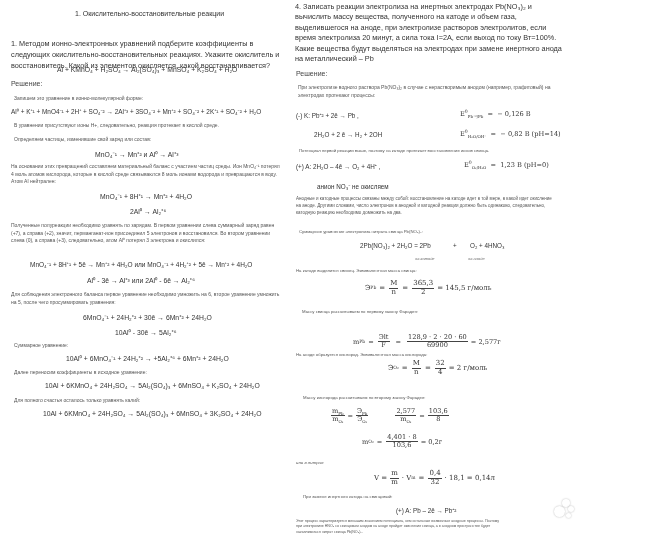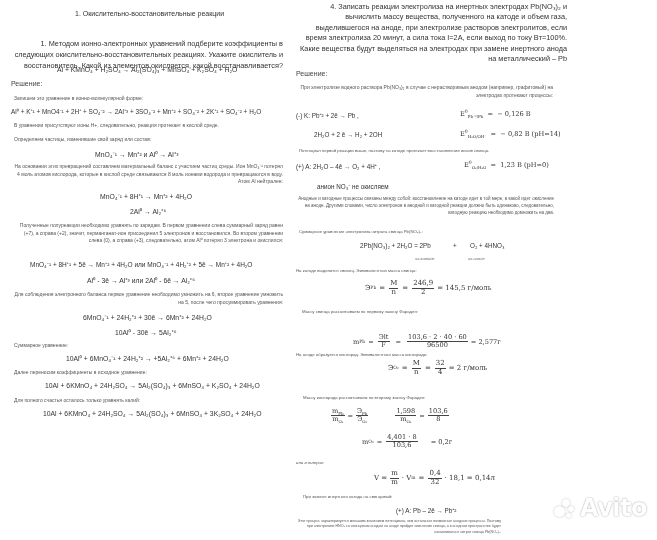--- a/index.html
+++ b/index.html
@@ -1,20 +1,20 @@
 <!DOCTYPE html>
 <html><head>
   <meta charset="utf-8">
   <style>
     html, body { margin: 0; padding: 0; background: #ffffff; }
     body { width: 657px; height: 540px; position: relative; overflow: hidden; font-family: "Liberation Sans", sans-serif; color: #3a3a3a; }
     .page { position: absolute; top: 0; }
     #left { left: 0; width: 290px; }
     #right { left: 290px; width: 367px; }
-    .abs { position: absolute; white-space: nowrap; text-align: right; }
+    .abs { position: absolute; white-space: nowrap; }
     .t7 { font-size: 7px; }
     .t5 { font-size: 5px; color: #555; }
     .t4 { font-size: 4.3px; color: #555; }
     .title { font-size: 7px; color: #333; }
     .q { font-size: 7.3px; line-height: 11px; color: #333; white-space: normal; }
     .eq { font-size: 6.8px; color: #333; }
     .para { font-size: 5px; line-height: 7.6px; color: #555; white-space: normal; }
     .serif { font-family: "DejaVu Serif", serif; color: #333; }
     .frac { display: inline-flex; flex-direction: column; align-items: center; vertical-align: middle; margin: 0 1px; }
     .frac .num { border-bottom: 0.7px solid #444; padding: 0 1px; line-height: 1.1; }
@@ -80,40 +80,40 @@
   <div class="abs serif" style="left:75px; top:280px; font-size:7px; display:flex; align-items:center;">
     <span>Э</span>
       <sub style="font-size:4.5px">Pb</sub>
     <span style="margin:0 3px;">=</span>
     <span class="frac">
         <span class="num">M</span>
         <span class="den">n</span>
       </span>
     <span style="margin:0 3px;">=</span>
     <span class="frac">
-        <span class="num">246,9</span>
+        <span class="num">365,3</span>
         <span class="den">2</span>
       </span>
     <span style="margin-left:2px">= 145,5 г/моль</span>
   </div>
 
   <div class="abs t4" style="left:12px; top:309px;">Массу свинца рассчитываем по первому закону Фарадея:</div>
 
   <div class="abs serif" style="left:63px; top:334px; font-size:6.6px; display:flex; align-items:center;">
     <span>m</span>
       <sub style="font-size:4.5px">Pb</sub>
     <span style="margin:0 3px;">=</span>
     <span class="frac">
         <span class="num">Эlt</span>
         <span class="den">F</span>
       </span>
     <span style="margin:0 5px;">=</span>
     <span class="frac">
-        <span class="num">103,6 · 2 · 40 · 60</span>
-        <span class="den">96500</span>
+        <span class="num">128,9 · 2 · 20 · 60</span>
+        <span class="den">69900</span>
       </span>
     <span style="margin-left:2px">= 2,577г</span>
   </div>
 
   <div class="abs t4" style="left:6px; top:352px;">На аноде образуется кислород. Эквивалентная масса кислорода:</div>
 
   <div class="abs serif" style="left:98px; top:360px; font-size:7px; display:flex; align-items:center;">
     <span>Э</span>
       <sub style="font-size:4.5px">O₂</sub>
     <span style="margin:0 3px;">=</span>
@@ -136,39 +136,39 @@
         <span class="num"><span>m</span><sub style="font-size:4px">Pb</sub></span>
         <span class="den"><span>m</span><sub style="font-size:4px">O₂</sub></span>
       </span>
     <span style="margin:0 2px;">=</span>
     <span class="frac">
         <span class="num"><span>Э</span><sub style="font-size:4px">Pb</sub></span>
         <span class="den"><span>Э</span><sub style="font-size:4px">O₂</sub></span>
       </span>
     <span style="width:25px;"></span>
     <span class="frac">
-        <span class="num">1,598</span>
+        <span class="num">2,577</span>
         <span class="den"><span>m</span><sub style="font-size:4px">O₂</sub></span>
       </span>
     <span style="margin:0 2px;">=</span>
     <span class="frac">
         <span class="num">103,6</span>
         <span class="den">8</span>
       </span>
   </div>
 
   <div class="abs serif" style="left:72px; top:434px; font-size:6.6px; display:flex; align-items:center;">
     <span>m</span>
       <sub style="font-size:4.5px">O₂</sub>
     <span style="margin:0 3px;">=</span>
     <span class="frac">
         <span class="num">4,401 · 8</span>
         <span class="den">103,6</span>
       </span>
-    <span style="margin-left:12px">= 0,2г</span>
+    <span style="margin-left:2px">= 0,2г</span>
   </div>
 
   <div class="abs t4" style="left:6px; top:460px; font-style:italic;">или в литрах:</div>
 
   <div class="abs serif" style="left:84px; top:470px; font-size:7px; display:flex; align-items:center;">
     <span>V =</span>
     <span style="margin-left:3px;" class="frac">
         <span class="num">m</span>
         <span class="den">m</span>
       </span>
@@ -187,14 +187,13 @@
   <div class="abs para" style="left:6px; top:519px; width:205px; font-size:3.6px; line-height:5.4px;">Этот процесс характеризуется меньшим значением потенциала, чем остальные возможные анодные процессы. Поэтому при электролизе HNO₃ со свинцовым анодом на аноде пройдет окисление свинца, а в анодном пространстве будет накапливаться нитрат свинца Pb(NO₃)₂.</div>
 </div>
 
 <div class="watermark">
   <div class="wm-dots">
     <span style="left:2px; top:10px; width:11px; height:11px;"></span>
     <span style="left:10px; top:3px; width:8px; height:8px;"></span>
     <span style="left:16px; top:10px; width:6px; height:6px;"></span>
     <span style="left:14px; top:17px; width:5px; height:5px;"></span>
   </div>
-  <span class="wm-text">Avito</span>
 </div>
 
 </body></html>

